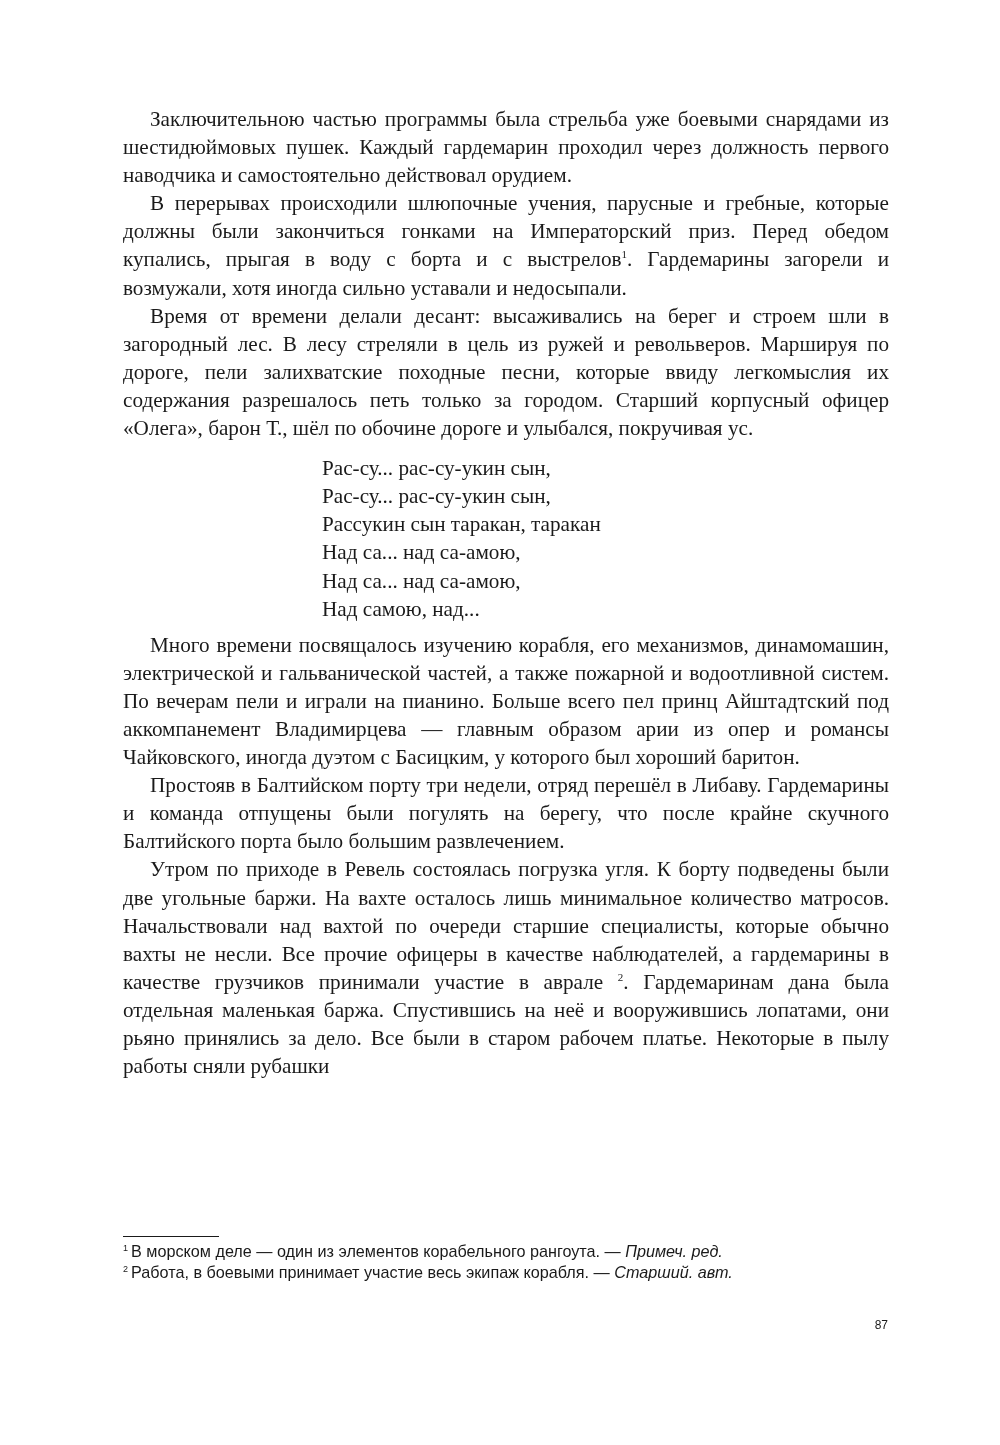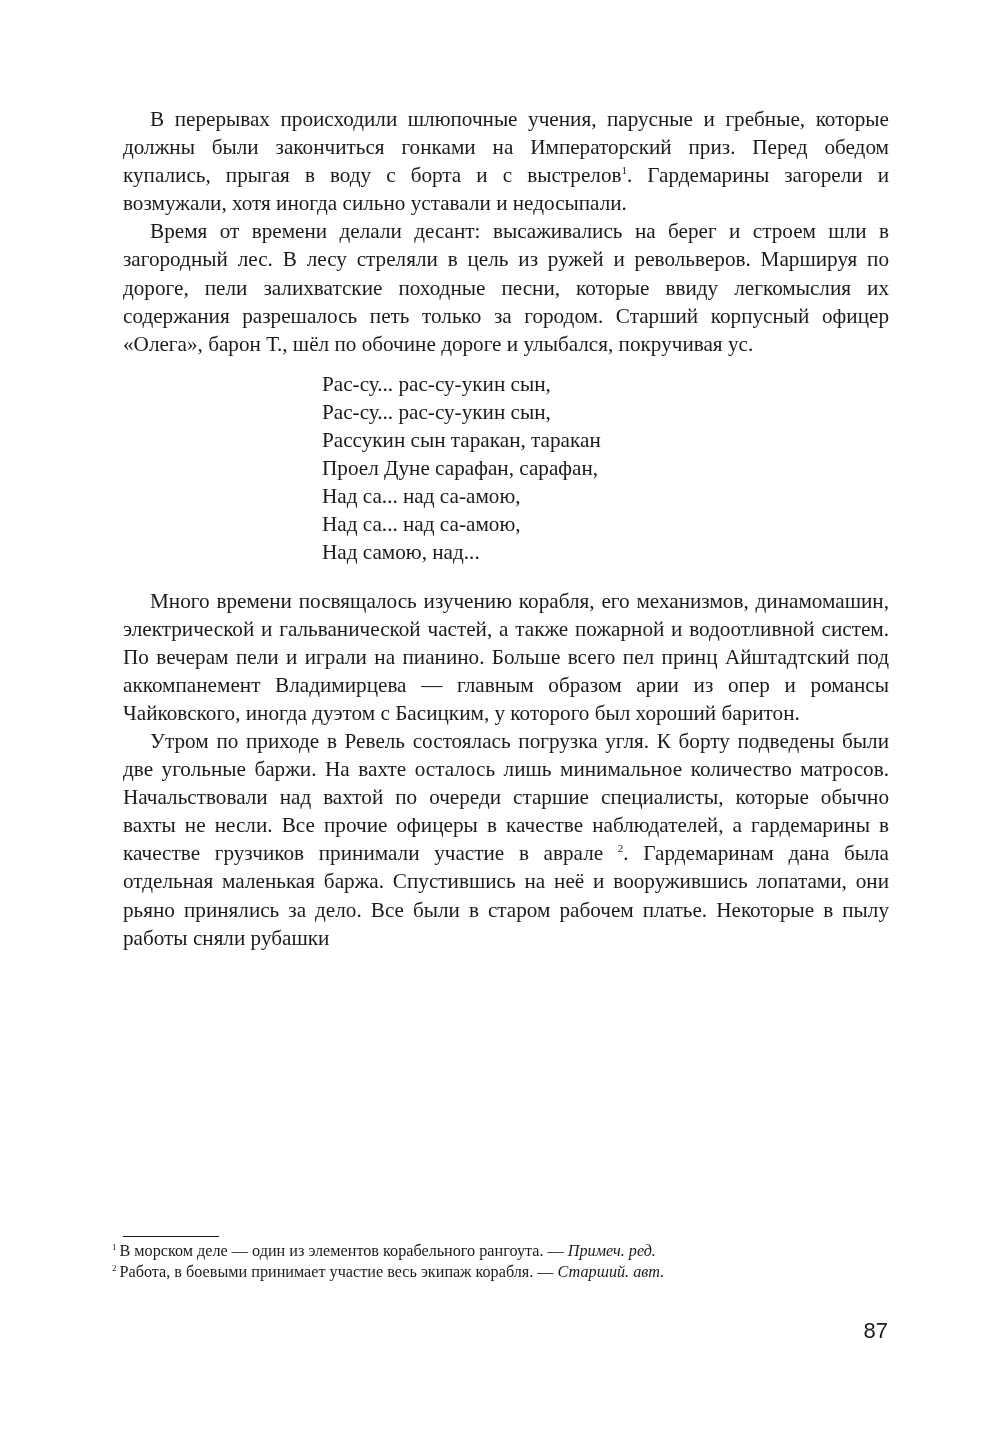--- a/index.html
+++ b/index.html
@@ -8,59 +8,60 @@
     .body-text {
       font-family: "Liberation Serif", "DejaVu Serif", serif;
       font-size: 21.2px;
       line-height: 28.1px;
       text-align: justify;
       hyphens: manual;
     }
     .para { margin: 0; text-indent: 27px; }
     .para sup { font-size: 11px; line-height: 0; vertical-align: super; }
     .verse {
-      margin: 12px 0 20px 199px;
+      margin: 12px 0 8px 199px;
       font-family: "Liberation Serif", "DejaVu Serif", serif;
       font-size: 21.2px;
       line-height: 28.1px;
     }
     .verse-line { display: block; white-space: nowrap; }
     .footnote-rule { position: absolute; left: 123px; top: 1236px; width: 96px; height: 0; border-top: 1.5px solid #1a1a1a; }
     .footnotes {
-      position: absolute; left: 112px; top: 1241px; width: 766px;
-      font-family: Liberation Serif, serif;
+      position: absolute; left: 123px; top: 1241px; width: 766px;
+      font-family: Liberation Sans, sans-serif;
       font-size: 16.2px; line-height: 21px;
     }
     .footnote { margin: 0; white-space: nowrap; }
     .footnote sup { font-size: 9px; vertical-align: super; line-height: 0; margin-right: 3px; }
     .footnote em { font-style: italic; }
     .page-number {
       position: absolute; right: 112px; top: 1318px;
       font-family: "Liberation Sans", "DejaVu Sans", sans-serif;
-      font-size: 22px; color: #1a1a1a;
+      font-size: 12px; color: #1a1a1a;
     }
   </style>
 </head>
 <body>
 
 <div class="page body-text">
+  <p class="para">Заключительною частью программы была стрельба уже боевыми снарядами из шестидюймовых пушек. Каждый гардемарин проходил через должность первого наводчика и самостоятельно действовал орудием.</p>
   <p class="para"><span>В перерывах происходили шлюпочные учения, парусные и гребные, которые должны были закончиться гонками на Императорский приз. Перед обедом купались, прыгая в воду с борта и с выстрелов</span><sup>1</sup><span>. Гардемарины загорели и возмужали, хотя иногда сильно уставали и недосыпали.</span></p>
   <p class="para">Время от времени делали десант: высаживались на берег и строем шли в загородный лес. В лесу стреляли в цель из ружей и револьверов. Маршируя по дороге, пели залихватские походные песни, которые ввиду легкомыслия их содержания разрешалось петь только за городом. Старший корпусный офицер «Олега», барон Т., шёл по обочине дороге и улыбался, покручивая ус.</p>
 
   <div class="verse">
     <span class="verse-line">Рас-су... рас-су-укин сын,</span>
     <span class="verse-line">Рас-су... рас-су-укин сын,</span>
     <span class="verse-line">Рассукин сын таракан, таракан</span>
-    <span class="verse-line">Проел Дуне сарафан, сарафан,</span>
     <span class="verse-line">Над са... над са-амою,</span>
     <span class="verse-line">Над са... над са-амою,</span>
     <span class="verse-line">Над самою, над...</span>
   </div>
 
   <p class="para">Много времени посвящалось изучению корабля, его механизмов, динамомашин, электрической и гальванической частей, а также пожарной и водоотливной систем. По вечерам пели и играли на пианино. Больше всего пел принц Айштадтский под аккомпанемент Владимирцева — главным образом арии из опер и романсы Чайковского, иногда дуэтом с Басицким, у которого был хороший баритон.</p>
+  <p class="para">Простояв в Балтийском порту три недели, отряд перешёл в Либаву. Гардемарины и команда отпущены были погулять на берегу, что после крайне скучного Балтийского порта было большим развлечением.</p>
   <p class="para"><span>Утром по приходе в Ревель состоялась погрузка угля. К борту подведены были две угольные баржи. На вахте осталось лишь минимальное количество матросов. Начальствовали над вахтой по очереди старшие специалисты, которые обычно вахты не несли. Все прочие офицеры в качестве наблюдателей, а гардемарины в качестве грузчиков принимали участие в аврале </span><sup>2</sup><span>. Гардемаринам дана была отдельная маленькая баржа. Спустившись на неё и вооружившись лопатами, они рьяно принялись за дело. Все были в старом рабочем платье. Некоторые в пылу работы сняли рубашки</span></p>
 </div>
 
 <div class="footnote-rule"></div>
 
 <div class="footnotes">
   <p class="footnote"><sup>1</sup><span>В морском деле — один из элементов корабельного рангоута. — </span><em>Примеч. ред.</em></p>
   <p class="footnote"><sup>2</sup><span>Работа, в боевыми принимает участие весь экипаж корабля. — </span><em>Старший. авт.</em></p>
 </div>
 

